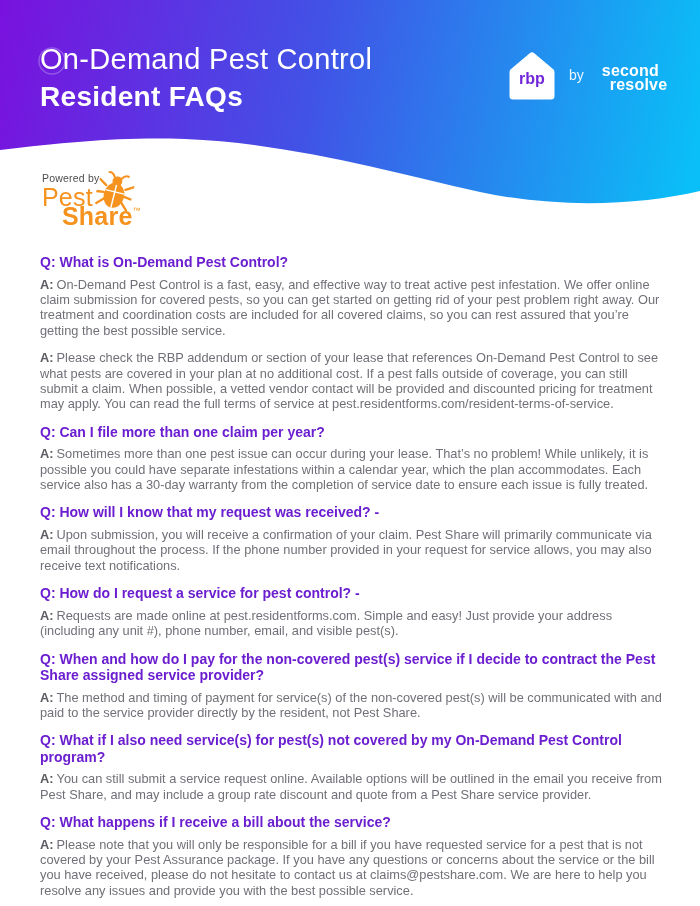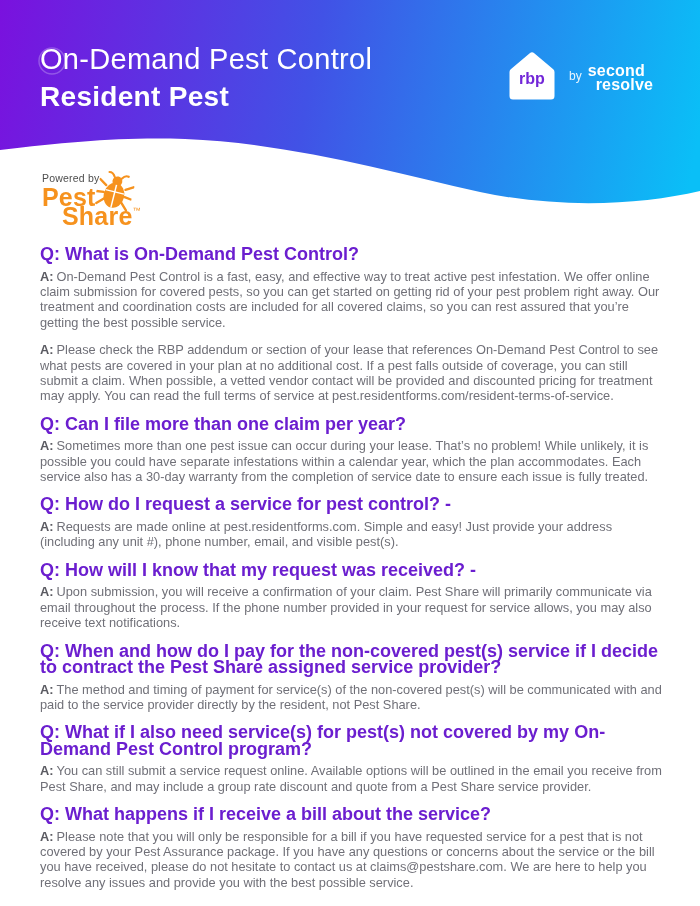--- a/index.html
+++ b/index.html
@@ -17,36 +17,36 @@
   .banner svg { display:block; }
   .title-block { position:absolute; top:40px; left:40px; color:#ffffff; }
   .title-line1 { font-size:29px; font-weight:500; letter-spacing:.3px; line-height:38px; }
   .title-line2 { font-size:28px; font-weight:700; letter-spacing:.3px; line-height:37px; }
 
   
   .rbp-logo { position:absolute; top:48px; left:503px; width:160px; height:62px; }
   .rbp-badge { position:absolute; top:0; left:0; width:58px; height:58px; }
   .rbp-badge svg { display:block; }
   .byline { position:absolute; top:16px; left:66px; color:#ffffff; white-space:nowrap; }
-  .by-label { font-size:12px; font-weight:400; vertical-align:10px; margin-right:6px; opacity:.9; }
+  .by-label { font-size:14px; font-weight:400; vertical-align:10px; margin-right:18px; opacity:.9; }
   .brand-stack { display:inline-block; font-weight:700; font-size:16px; line-height:14px; letter-spacing:.2px; }
   .brand-nature { margin-left:8px; }
 
   
   .pestshare { position:absolute; top:172px; left:42px; width:150px; height:66px; }
   .powered-label { font-size:10.5px; color:#4d4d4d; letter-spacing:.2px; }
-  .ps-word1 { position:absolute; top:11px; left:0; font-size:25px; font-weight:700; color:#F6921E; letter-spacing:.2px; }
+  .ps-word1 { position:absolute; top:11px; left:0; font-size:25px; font-weight:400; color:#F6921E; letter-spacing:.2px; }
   .ps-word2 { position:absolute; top:30px; left:20px; font-size:25px; font-weight:700; color:#F6921E; letter-spacing:.2px; }
   .ps-tm { font-size:8px; font-weight:400; vertical-align:12px; }
   .bug { position:absolute; top:-2px; left:55px; width:36px; height:42px; transform:rotate(14deg); }
 
   
   .faq { position:absolute; top:246px; left:40px; width:624px; }
   .faq-item { margin-bottom:12px; }
-  .q { font-size:18px; font-weight:700; color:#6B1ECF; line-height:16.5px; margin:0 0 6px 0; }
+  .q { font-size:14px; font-weight:700; color:#6B1ECF; line-height:16.5px; margin:8px 0 6px 0; }
   .a { font-size:12.8px; color:#707078; line-height:15.4px; margin:0; }
   .a-prefix { font-weight:700; color:#5a5a61; margin-right:3px; }
 </style>
 </head>
 <body>
 
 <div class="page">
 
   <div class="banner">
     <svg width="700" height="215" viewBox="0 0 700 215">
@@ -56,21 +56,21 @@
           <stop offset="0.45" stop-color="#4152E6"></stop>
           <stop offset="1" stop-color="#0ABFF7"></stop>
         </linearGradient>
       </defs>
       <path d="M0,150 C70,142 120,137 185,139 C290,143 390,172 480,192 C560,209 640,205 700,191 L700,0 L0,0 Z" fill="url(#hdr)"></path>
       <circle cx="52" cy="61" r="13" fill="none" stroke="rgba(255,255,255,0.25)" stroke-width="1.5"></circle>
     </svg>
 
     <div class="title-block">
       <div class="title-line1">On-Demand Pest Control</div>
-      <div class="title-line2">Resident Pest</div>
+      <div class="title-line2">Resident FAQs</div>
     </div>
 
     <div class="rbp-logo">
       <div class="rbp-badge">
         <svg width="58" height="58" viewBox="0 0 58 58">
           <rect x="12" y="12" width="34" height="34" rx="9" fill="#2FD0C8" transform="rotate(45 29 29)"></rect>
           <path d="M29 8 L48 24 V48 H10 V24 Z" fill="#ffffff" stroke="#ffffff" stroke-width="7" stroke-linejoin="round"></path>
           <text x="29" y="36" text-anchor="middle" font-family="Liberation Sans, sans-serif" font-size="16" font-weight="bold" fill="#7227D8">rbp</text>
         </svg>
       </div>
@@ -110,27 +110,27 @@
     <div class="faq-item">
       <p class="a"><span class="a-prefix">A:</span><span>Please check the RBP addendum or section of your lease that references On-Demand Pest Control to see what pests are covered in your plan at no additional cost. If a pest falls outside of coverage, you can still submit a claim. When possible, a vetted vendor contact will be provided and discounted pricing for treatment may apply. You can read the full terms of service at pest.residentforms.com/resident-terms-of-service.</span></p>
     </div>
 
     <div class="faq-item">
       <h3 class="q">Q: Can I file more than one claim per year?</h3>
       <p class="a"><span class="a-prefix">A:</span><span>Sometimes more than one pest issue can occur during your lease. That’s no problem! While unlikely, it is possible you could have separate infestations within a calendar year, which the plan accommodates. Each service also has a 30-day warranty from the completion of service date to ensure each issue is fully treated.</span></p>
     </div>
 
     <div class="faq-item">
-      <h3 class="q">Q: How do I request a service for pest control? -</h3>
-      <p class="a"><span class="a-prefix">A:</span><span>Requests are made online at pest.residentforms.com. Simple and easy! Just provide your address (including any unit #), phone number, email, and visible pest(s).</span></p>
+      <h3 class="q">Q: How will I know that my request was received? -</h3>
+      <p class="a"><span class="a-prefix">A:</span><span>Upon submission, you will receive a confirmation of your claim. Pest Share will primarily communicate via email throughout the process. If the phone number provided in your request for service allows, you may also receive text notifications.</span></p>
     </div>
 
     <div class="faq-item">
-      <h3 class="q">Q: How will I know that my request was received? -</h3>
-      <p class="a"><span class="a-prefix">A:</span><span>Upon submission, you will receive a confirmation of your claim. Pest Share will primarily communicate via email throughout the process. If the phone number provided in your request for service allows, you may also receive text notifications.</span></p>
+      <h3 class="q">Q: How do I request a service for pest control? -</h3>
+      <p class="a"><span class="a-prefix">A:</span><span>Requests are made online at pest.residentforms.com. Simple and easy! Just provide your address (including any unit #), phone number, email, and visible pest(s).</span></p>
     </div>
 
     <div class="faq-item">
       <h3 class="q">Q: When and how do I pay for the non-covered pest(s) service if I decide to contract the Pest Share assigned service provider?</h3>
       <p class="a"><span class="a-prefix">A:</span><span>The method and timing of payment for service(s) of the non-covered pest(s) will be communicated with and paid to the service provider directly by the resident, not Pest Share.</span></p>
     </div>
 
     <div class="faq-item">
       <h3 class="q">Q: What if I also need service(s) for pest(s) not covered by my On-Demand Pest Control program?</h3>
       <p class="a"><span class="a-prefix">A:</span><span>You can still submit a service request online. Available options will be outlined in the email you receive from Pest Share, and may include a group rate discount and quote from a Pest Share service provider.</span></p>

